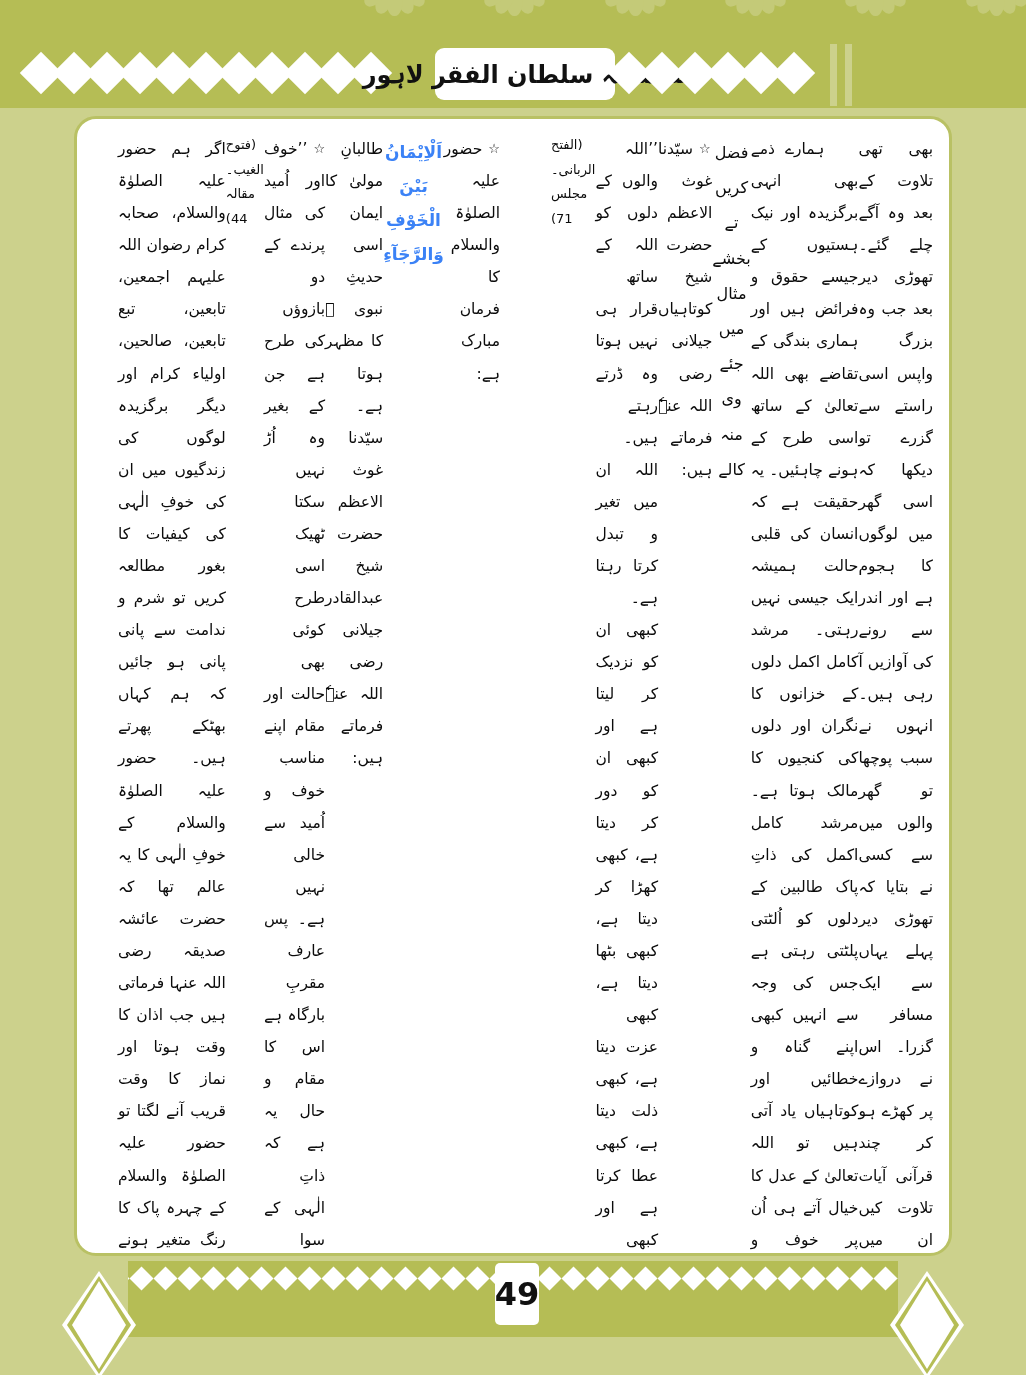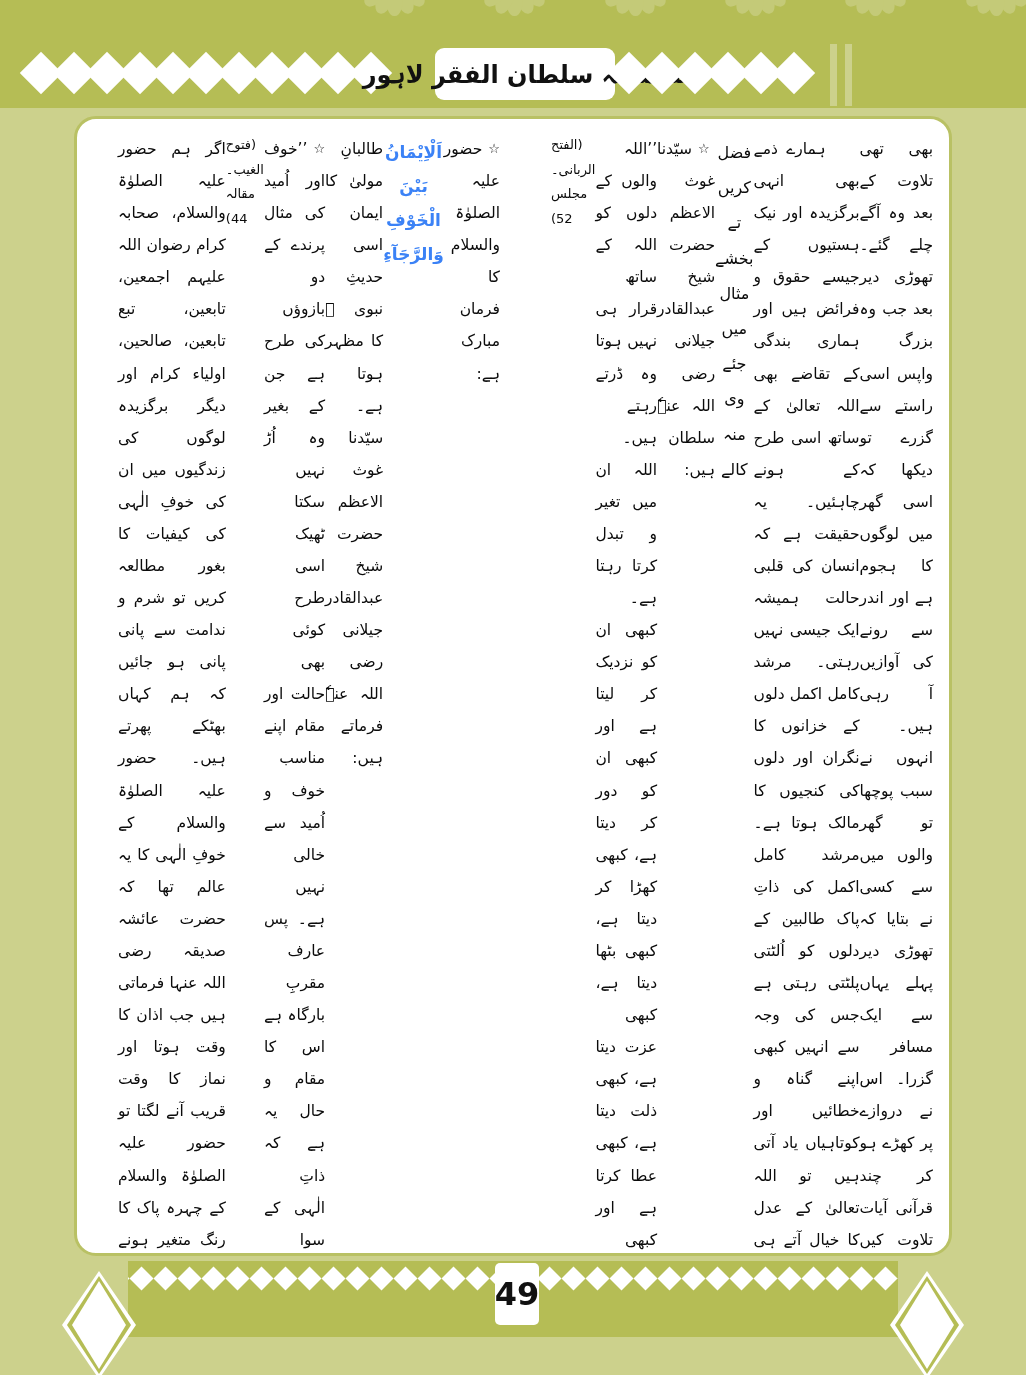--- a/index.html
+++ b/index.html
@@ -297,23 +297,23 @@
 
   </div>
 
   <div class="content-panel">
     <div class="columns">
 
       <div class="col" id="col-left">
           <div class="utext">بھی تھی تلاوت کے بعد وہ آگے چلے گئے۔ تھوڑی دیر بعد جب وہ بزرگ واپس اسی راستے سے گزرے تو دیکھا کہ اسی گھر میں لوگوں کا ہجوم ہے اور اندر سے رونے کی آوازیں آ رہی ہیں۔ انہوں نے سبب پوچھا تو گھر والوں میں سے کسی نے بتایا کہ تھوڑی دیر پہلے یہاں سے ایک مسافر گزرا۔ اس نے دروازے پر کھڑے ہو کر چند قرآنی آیات تلاوت کیں ان میں خوفِ الٰہی کا بھی ذکر تھا بس تلاوت کے سنتے ہی اس گھر میں رہنے والے ایک ولی کامل کی چیخ نکلی وہ زمین پر گر پڑے اور ان کی روح قفسِ عنصری سے پرواز کر گئی۔</div>
           <div class="utext indent">ہمارے ذمے بھی انہی برگزیدہ اور نیک ہستیوں کے جیسے حقوق و فرائض ہیں اور ہماری بندگی کے تقاضے بھی اللہ تعالیٰ کے ساتھ اسی طرح کے ہونے چاہئیں۔ یہ حقیقت ہے کہ انسان کی قلبی حالت ہمیشہ ایک جیسی نہیں رہتی۔ مرشد کامل اکمل دلوں کے خزانوں کا نگران اور دلوں کی کنجیوں کا مالک ہوتا ہے۔ مرشد کامل اکمل کی ذاتِ پاک طالبین کے دلوں کو اُلٹتی پلٹتی رہتی ہے جس کی وجہ سے انہیں کبھی اپنے گناہ و خطائیں اور کوتاہیاں یاد آتی ہیں تو اللہ تعالیٰ کے عدل کا خیال آتے ہی اُن پر خوف و خشیت کی کیفیت طاری ہو جاتی ہے اور کبھی اس کے فضل کا خیال آتا ہے تو ان کی اُمید بندھ جاتی ہے اور خوشی کی کیفیت طاری ہو جاتی ہے۔ اسی کیفیت کے متعلق میاں محمد بخش رحمتہ اللہ علیہ نے اپنے دل کی حالت بیان فرمادی:</div>
           <div class="couplet">فضل کریں تے بخشے مثال میں جئے وی منہ کالے</div>
-          <div class="utext star-para"><span class="star">☆</span><span>سیّدنا غوث الاعظم حضرت شیخ عبدالقادر جیلانی رضی اللہ عنہٗ سلطان ہیں:</span></div>
+          <div class="utext star-para"><span class="star">☆</span><span>سیّدنا غوث الاعظم حضرت شیخ کوتاہیاں جیلانی رضی اللہ عنہٗ فرماتے ہیں:</span></div>
           <div class="utext">’’اللہ والوں کے دلوں کو اللہ کے ساتھ قرار ہی نہیں ہوتا وہ ڈرتے رہتے ہیں۔ اللہ ان میں تغیر و تبدل کرتا رہتا ہے۔ کبھی ان کو نزدیک کر لیتا ہے اور کبھی ان کو دور کر دیتا ہے، کبھی کھڑا کر دیتا ہے، کبھی بٹھا دیتا ہے، کبھی عزت دیتا ہے، کبھی ذلت دیتا ہے، کبھی عطا کرتا ہے اور کبھی ہاتھ روک لیتا ہے۔ اللہ والوں کی حالتیں بدلتی رہتی ہیں اور وہ سچی بندگی اور حُسنِ ادب کے قدموں پر سر جھکائے آستانہ خداوندی پر جمے رہتے ہیں۔‘‘</div>
-          <div class="utext ref-line">(الفتح الربانی۔ مجلس 52)</div>
+          <div class="utext ref-line">(الفتح الربانی۔ مجلس 71)</div>
         </div>
 
       <div class="col" id="col-right">
           <div class="utext star-para"><span class="star">☆</span><span>حضور علیہ الصلوٰۃ والسلام کا فرمان مبارک ہے:</span></div>
           <div class="arabic-line">اَلْاِیْمَانُ بَیْنَ الْخَوْفِ وَالرَّجَآءِ</div>
           <div class="utext">طالبانِ مولیٰ کا ایمان اسی حدیثِ نبوی ﷺ کا مظہر ہوتا ہے۔ سیّدنا غوث الاعظم حضرت شیخ عبدالقادر جیلانی رضی اللہ عنہٗ فرماتے ہیں:</div>
           <div class="utext star-para"><span class="star">☆</span><span>’’خوف اور اُمید کی مثال پرندے کے دو بازوؤں کی طرح ہے جن کے بغیر وہ اُڑ نہیں سکتا ٹھیک اسی طرح کوئی بھی حالت اور مقام اپنے مناسب خوف و اُمید سے خالی نہیں ہے۔ پس عارف مقربِ بارگاہ ہے اس کا مقام و حال یہ ہے کہ ذاتِ الٰہی کے سوا کسی شے کا ارادہ نہ کرے اور نہ ہی اس کی طرف مائل ہو اور نہ ہی غیر اللہ سے اطمینان و سکون کا طلب گار رہو۔‘‘</span></div>
           <div class="utext ref-line">(فتوح الغیب۔ مقالہ 44)</div>
           <div class="utext">اگر ہم حضور علیہ الصلوٰۃ والسلام، صحابہ کرام رضوان اللہ علیہم اجمعین، تابعین، تبع تابعین، صالحین، اولیاء کرام اور دیگر برگزیدہ لوگوں کی زندگیوں میں ان کی خوفِ الٰہی کی کیفیات کا بغور مطالعہ کریں تو شرم و ندامت سے پانی پانی ہو جائیں کہ ہم کہاں بھٹکے پھرتے ہیں۔ حضور علیہ الصلوٰۃ والسلام کے خوفِ الٰہی کا یہ عالم تھا کہ حضرت عائشہ صدیقہ رضی اللہ عنہا فرماتی ہیں جب اذان کا وقت ہوتا اور نماز کا وقت قریب آنے لگتا تو حضور علیہ الصلوٰۃ والسلام کے چہرہ پاک کا رنگ متغیر ہونے لگتا اور آپ ﷺ سہم جاتے۔ آپ ﷺ پر خشیت کا عالم طاری ہو جاتا اور جب نماز کی حالت میں داخل ہوتے تو اس وقت ان کی یہ کیفیت ہو جاتی کہ جیسے آپ ﷺ کا دنیا میں کسی سے کوئی تعلق ہی نہیں ہے اور نہ ہم میں سے کسی کو جانتے ہیں یعنی خوفِ الٰہی کی وجہ سے سب کچھ بھول جاتے۔ حضور علیہ الصلوٰۃ والسلام جب رات کو اُٹھتے تو اللہ کی یاد میں اس قدر روتے کہ اکثر ہچکی بندھ جاتی۔ صحیح بخاری میں ایک صحابی سے روایت ہے، وہ فرماتے ہیں کہ ایک دن میں حضور علیہ الصلوٰۃ والسلام کی زیارت اور شرفِ ملاقات کے لیے بارگاہِ رسالت میں حاضر ہوا تو حضور علیہ الصلوٰۃ والسلام نماز میں مصروف تھے اور اس قدر آہ و زاری کر رہے تھے کہ آپ ﷺ کے سینہ مبارک سے ایسی آواز سنائی دے رہی تھی جیسے ہنڈیا کے اُبلنے کے وقت اس سے آواز آتی ہے۔</div>
         </div>

